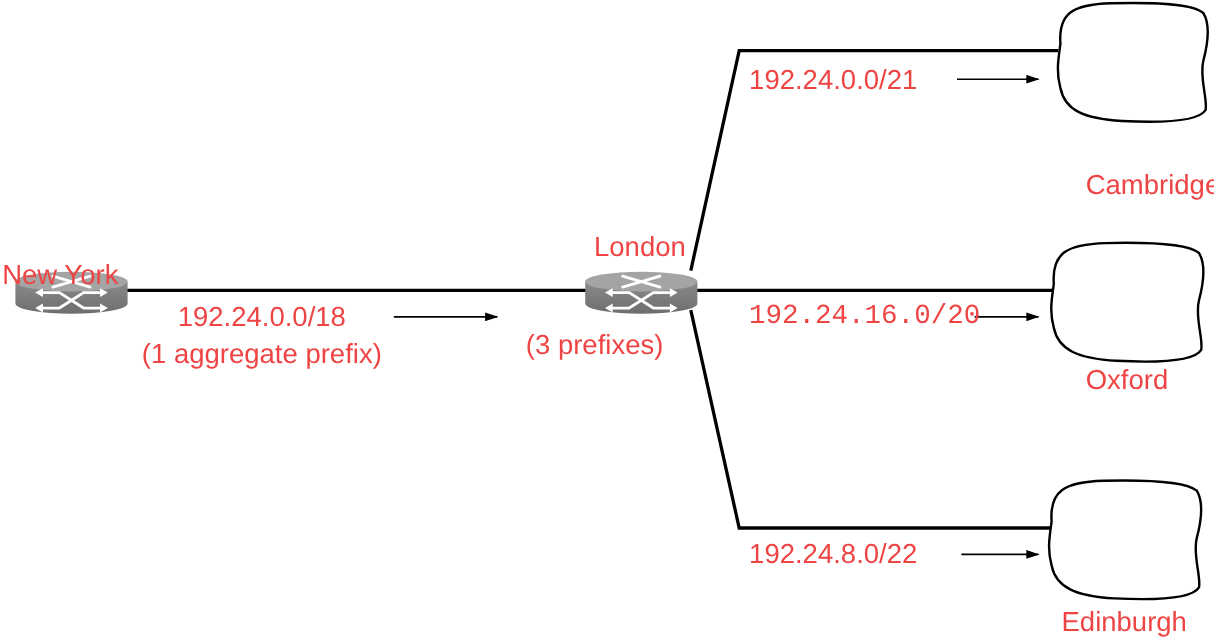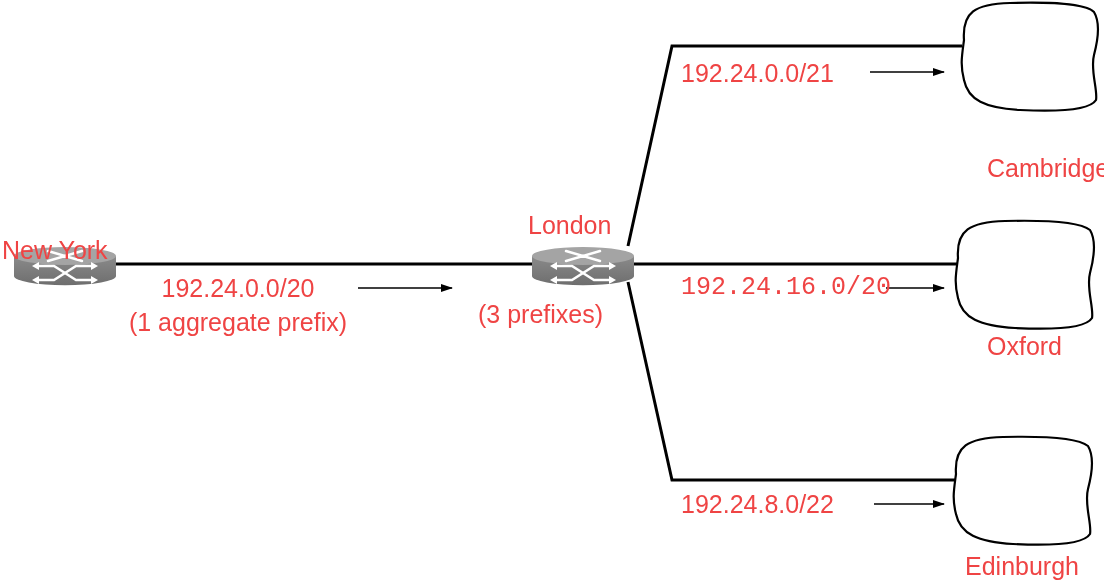--- a/index.html
+++ b/index.html
@@ -62,24 +62,24 @@
     </g>
     <path d="M18,20 l7,-4 v8 z M84,20 l-7,-4 v8 z M18,34 l7,-4 v8 z M84,34 l-7,-4 v8 z" fill="#fff"></path>
   </g>
 
   <path d="M964,40 C962,12 975,4 1010,3 C1050,2 1085,3 1094,12 C1100,22 1098,40 1094,55 C1090,70 1098,90 1096,100 C1090,110 1060,112 1020,110 C985,108 968,100 964,80 C960,65 962,55 964,40 Z" fill="#fff" stroke="#000" stroke-width="2.2"></path>
   <path d="M958,258 C956,230 970,222 1005,221 C1045,220 1080,222 1090,230 C1096,240 1094,258 1090,273 C1086,288 1094,308 1092,318 C1086,328 1055,330 1015,328 C980,326 962,318 958,298 C954,283 956,273 958,258 Z" fill="#fff" stroke="#000" stroke-width="2.2"></path>
   <path d="M956,474 C954,446 968,438 1003,437 C1043,436 1078,438 1088,446 C1094,456 1092,474 1088,489 C1084,504 1092,524 1090,534 C1084,544 1053,546 1013,544 C978,542 960,534 956,514 C952,499 954,489 956,474 Z" fill="#fff" stroke="#000" stroke-width="2.2"></path>
 </svg>
 
 <div class="lbl" style="left:2px; top:196px;margin-top:40px;">New York</div>
-<div class="lbl" style="left:528px; top:211px;">London</div>
+<div class="lbl" style="left:540px; top:211px;">London</div>
 <div class="lbl" style="left:478px; top:300px;">(3 prefixes)</div>
 
-<div class="lbl center" style="left:118px; width:240px; top:274px;">192.24.0.0/20</div>
+<div class="lbl center" style="left:118px; width:240px; top:274px;">192.24.0.0/18</div>
 <div class="lbl center" style="left:98px; width:280px; top:308px;">(1 aggregate prefix)</div>
 
 <div class="lbl" style="left:681px; top:59px;">192.24.0.0/21</div>
 <div class="lbl" style="left:681px; top:274px;font-family:Liberation Mono, monospace;">192.24.16.0/20</div>
 <div class="lbl" style="left:681px; top:490px;text-align:right;">192.24.8.0/22</div>
 
 <div class="lbl" style="left:987px; top:122px;margin-top:32px;">Cambridge</div>
 <div class="lbl" style="left:987px; top:332px;">Oxford</div>
 <div class="lbl" style="left:965px; top:552px;">Edinburgh</div>
 

